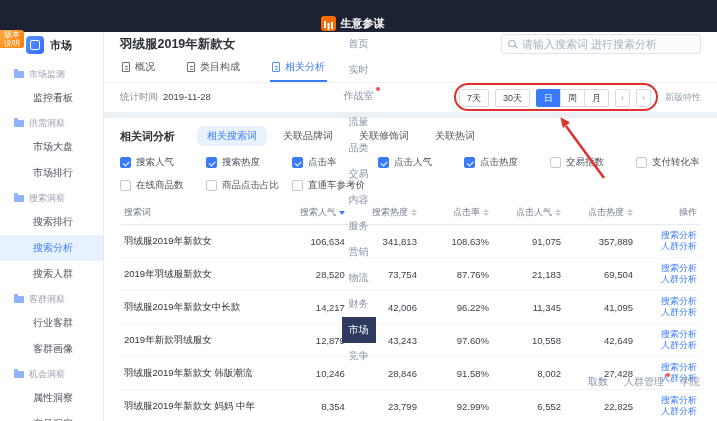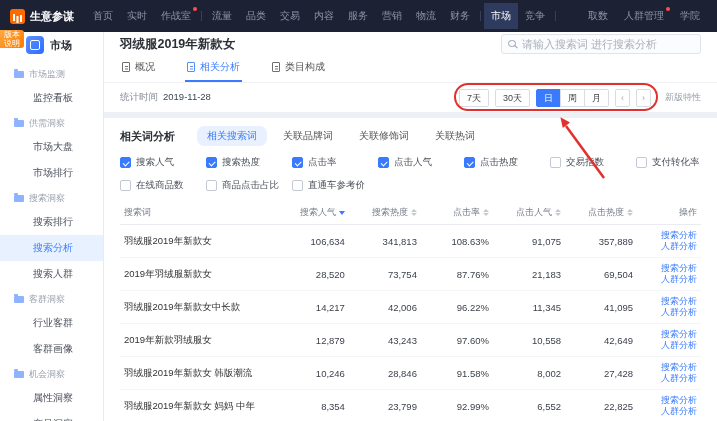--- a/index.html
+++ b/index.html
@@ -1,21 +1,21 @@
 <!DOCTYPE html>
 <html><head>
 <meta charset="utf-8">
 <style>
   * { margin:0; padding:0; box-sizing:border-box; }
   body { font-family:"Liberation Sans", sans-serif; background:#d8dbe2; }
   .screen { position:relative; width:717px; height:421px; overflow:hidden; background:#edf0f5; }
 
   
   .navbar { position:absolute; top:0; left:0; right:0; height:32px; background:#1c2233;
-            display:flex; align-items:center; padding:16px 10px; color:#8b93a7; font-size:10px; z-index:10; }
+            display:flex; align-items:center; padding:16px 10px; color:#8b93a7; font-size:10px; z-index:10;flex-direction:column; }
   .brand { display:flex; align-items:center; gap:5px; margin-right:12px; }
   .logo-icon { width:15px; height:15px; border-radius:3px; background:#ff6a00; position:relative; }
   .logo-icon::after { content:""; position:absolute; left:3px; bottom:3px; width:2px; height:7px; background:#fff;
                       box-shadow:3.5px 2px 0 #fff, 7px 1px 0 #fff; }
   .brand-name { color:#fff; font-size:11px; font-weight:bold; white-space:nowrap; }
   .nav-item { padding:0 7px; line-height:26px; white-space:nowrap; position:relative; cursor:pointer; }
   .nav-item.active { background:#2e3b5e; color:#fff; }
   .nav-sep { width:1px; height:10px; background:#39415a; margin:0 3px; }
   .nav-right { margin-left:auto; display:flex; align-items:center; gap:2px; }
   .dot { width:4px; height:4px; border-radius:50%; background:#ff4d4f; position:absolute; top:4px; right:1px; }
@@ -194,27 +194,27 @@
         <div class="search-box">
           <span class="search-icon"></span>
           <input placeholder="请输入搜索词 进行搜索分析" style="">
         </div>
       </div>
       <div class="tabs-row">
         <div class="tab">
           <span class="doc-icon"></span>
           <span>概况</span>
         </div>
+        <div class="tab">
+          <span class="doc-icon"></span>
+          <span>类目构成</span>
+        </div>
         <div class="tab active">
           <span class="doc-icon"></span>
           <span>相关分析</span>
-        </div>
-        <div class="tab">
-          <span class="doc-icon"></span>
-          <span>类目构成</span>
         </div>
       </div>
     </div>
 
     <div class="stats-block">
       <div class="stat-left">
         <span class="stat-label">统计时间</span>
         <span class="stat-date">2019-11-28</span>
       </div>
       <div class="controls">

